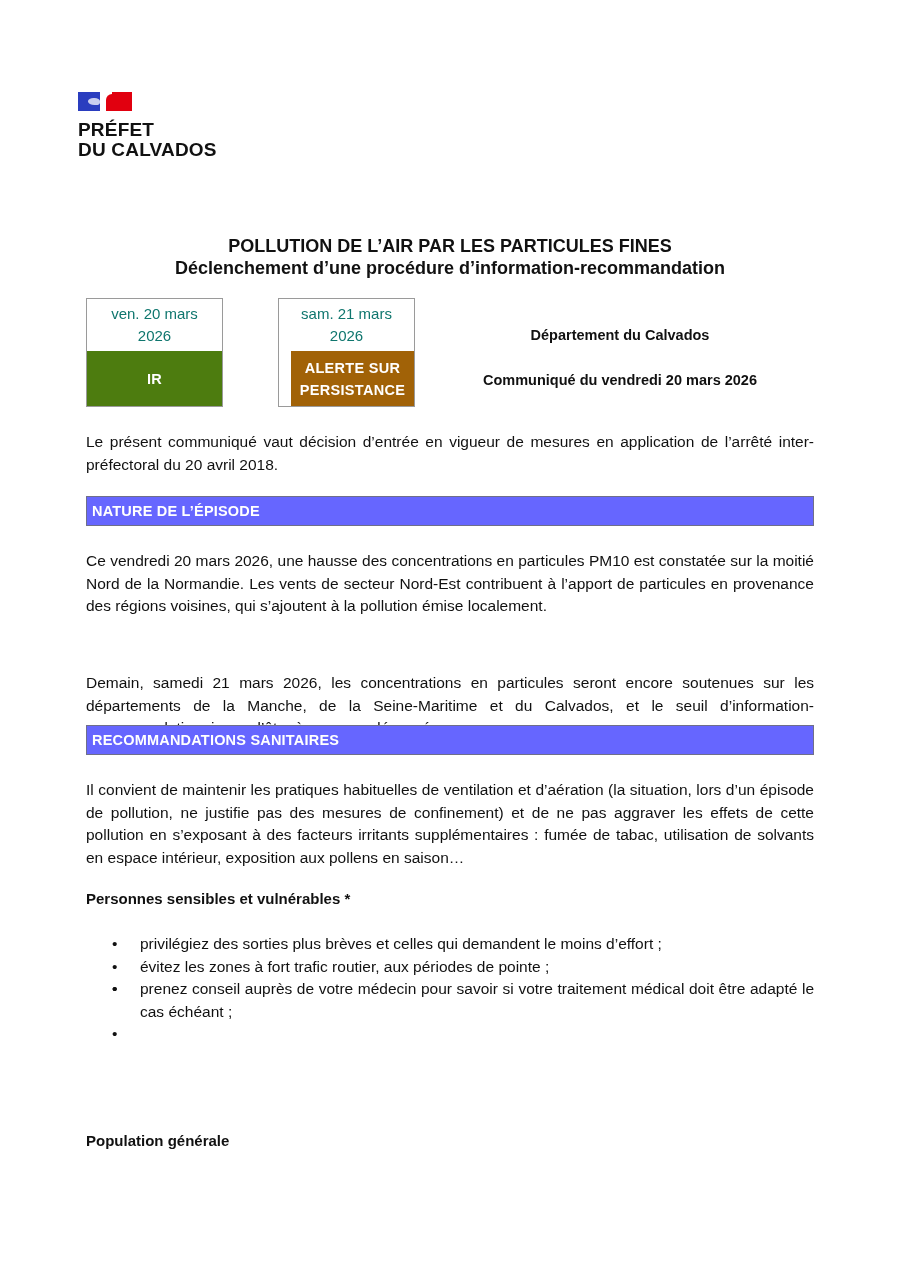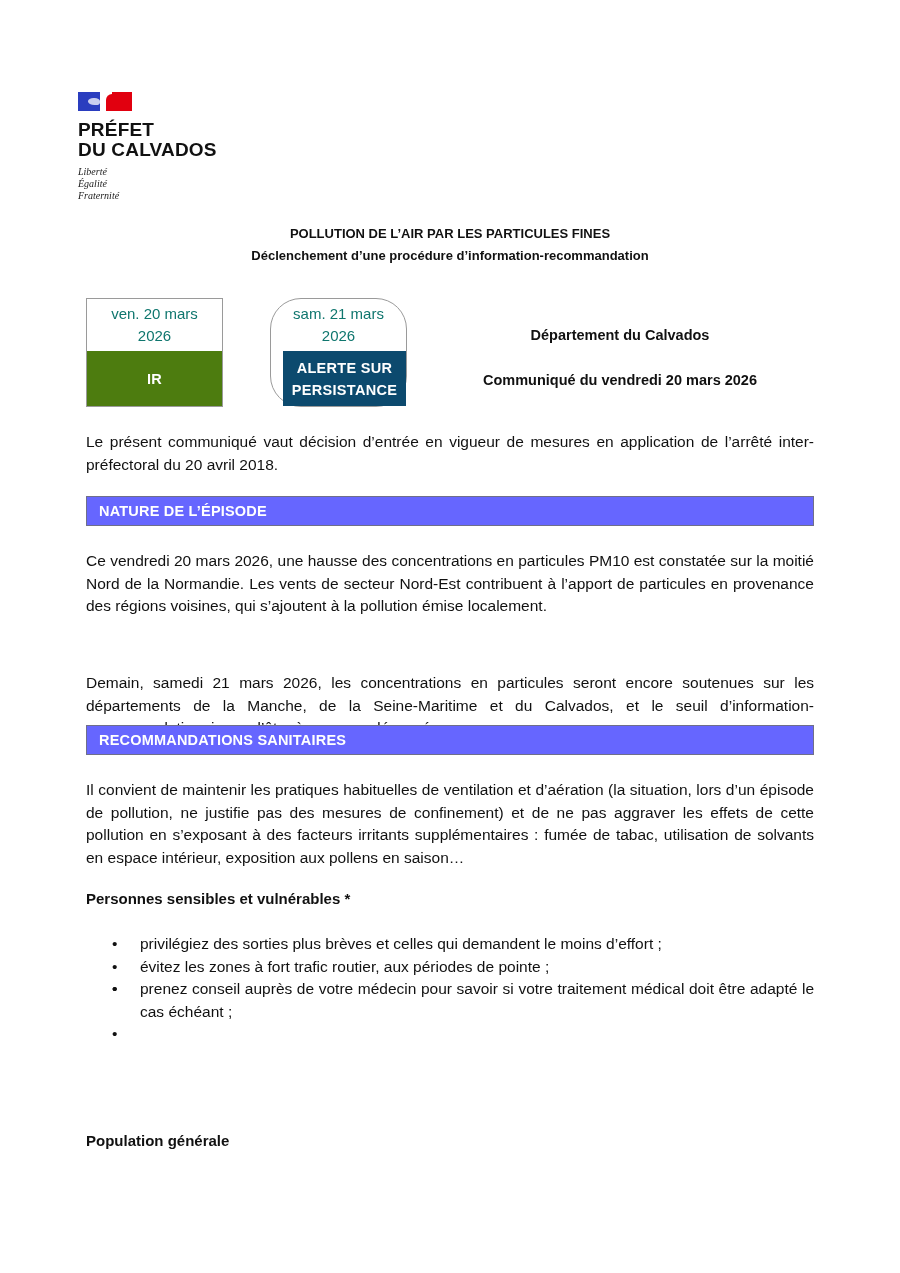--- a/index.html
+++ b/index.html
@@ -11,62 +11,57 @@
   .flag .blue { position: absolute; left: 0; top: 0; width: 22px; height: 19px; background: #2a3dbf; }
   .flag .red  { position: absolute; left: 34px; top: 0; width: 20px; height: 19px; background: #e1000f; }
   .flag .mid  { position: absolute; left: 22px; top: 0; width: 12px; height: 19px; background: #fff; }
   .flag .face { position: absolute; left: 28px; top: 2px; width: 10px; height: 17px; background: #e1000f;
                 border-radius: 6px 2px 0 0; }
   .flag .wing { position: absolute; left: 10px; top: 6px; width: 12px; height: 7px; background: #fff; opacity: .75;
                 border-radius: 50% 50% 40% 60%; }
   .prefet { margin-top: 9px; font-weight: bold; font-size: 19px; line-height: 20px; letter-spacing: 0.2px; color: #111; }
   .devise { margin-top: 6px; font-family: "Liberation Serif", "DejaVu Serif", serif; font-style: italic; font-size: 10px; line-height: 12px; color: #222; }
 
-  .title-block { position: absolute; left: 0; width: 900px; top: 223px; text-align: center; font-weight: bold; font-size: 13px; line-height: 22px; }
+  .title-block { position: absolute; left: 0; width: 900px; top: 235px; text-align: center; font-weight: bold; font-size: 18px; line-height: 22px; }
 
   .daybox { position: absolute; top: 298px; width: 137px; height: 109px; border: 1px solid #9a9a9a; box-sizing: border-box; }
   .daybox .date { height: 52px; display: flex; align-items: center; justify-content: center; text-align: center;
                   font-size: 15px; line-height: 22px; color: #0f766e; }
   .daybox .level { position: absolute; left: 0; right: 0; bottom: 0; top: 52px; display: flex; align-items: center; justify-content: center;
                    text-align: center; color: #fff; font-weight: bold; font-size: 14.5px; line-height: 22px; letter-spacing: 0.3px; }
   #day1 { left: 86px; }
-  #day2 { left: 270px; border-radius: 31px; }
+  #day2 { left: 278px; }
 
   .dept { position: absolute; left: 430px; width: 380px; text-align: center; font-weight: bold; font-size: 14.5px; }
   #dept-name { top: 327px; }
   #communique-date { top: 372px; }
 
   .para { position: absolute; left: 86px; width: 728px; font-size: 15.5px; line-height: 22.5px; text-align: justify; color: #111; }
   .section-bar { position: absolute; left: 86px; width: 728px; height: 30px; background: #6666ff; border: 1px solid #6f6f8a; box-sizing: border-box;
-                 color: #fff; font-weight: bold; font-size: 14.5px; line-height: 29px; padding-left: 12px; letter-spacing: 0.2px; }
+                 color: #fff; font-weight: bold; font-size: 14.5px; line-height: 29px; padding-left: 5px; letter-spacing: 0.2px; }
   .subhead { position: absolute; left: 86px; font-weight: bold; font-size: 15px; }
 
   ul.bullets { position: absolute; left: 86px; width: 728px; margin: 0; padding: 0; list-style: none; font-size: 15.5px; line-height: 22.5px; color: #111; }
   ul.bullets li { position: relative; padding-left: 54px; text-align: justify; }
   ul.bullets li .dot { position: absolute; left: 26px; top: 0; }
 </style>
 </head>
 <body>
 
 <div class="logo">
   <div class="flag">
     <div class="blue"></div>
     <div class="mid"></div>
     <div class="face"></div>
     <div class="red"></div>
     <div class="wing"></div>
   </div>
   <div class="prefet">
     <div>PRÉFET</div>
     <div>DU CALVADOS</div>
-  </div>
-  <div class="devise">
-    <div>Liberté</div>
-    <div>Égalité</div>
-    <div>Fraternité</div>
   </div>
 </div>
 
 <div class="title-block">
   <div>POLLUTION DE L’AIR PAR LES PARTICULES FINES</div>
   <div>Déclenchement d’une procédure d’information-recommandation</div>
 </div>
 
 <div class="daybox" id="day1">
   <div class="date">
@@ -80,21 +75,21 @@
   </div>
 </div>
 
 <div class="daybox" id="day2">
   <div class="date">
     <div>
       <div>sam. 21 mars</div>
       <div>2026</div>
     </div>
   </div>
-  <div class="level" style="background: #0c4a6e; margin-left: 12px;">
+  <div class="level" style="background: #a16207; margin-left: 12px;">
     <div>
       <div>ALERTE SUR</div>
       <div>PERSISTANCE</div>
     </div>
   </div>
 </div>
 
 <div class="dept" id="dept-name">Département du Calvados</div>
 <div class="dept" id="communique-date">Communiqué du vendredi 20 mars 2026</div>
 

